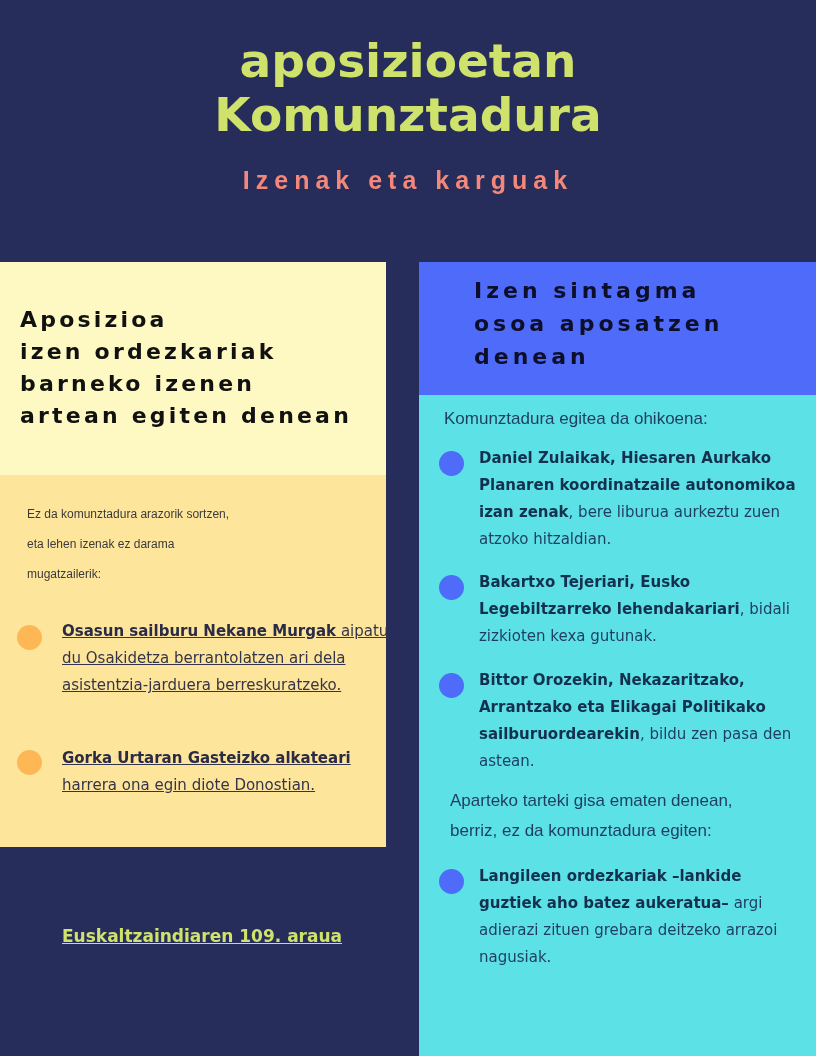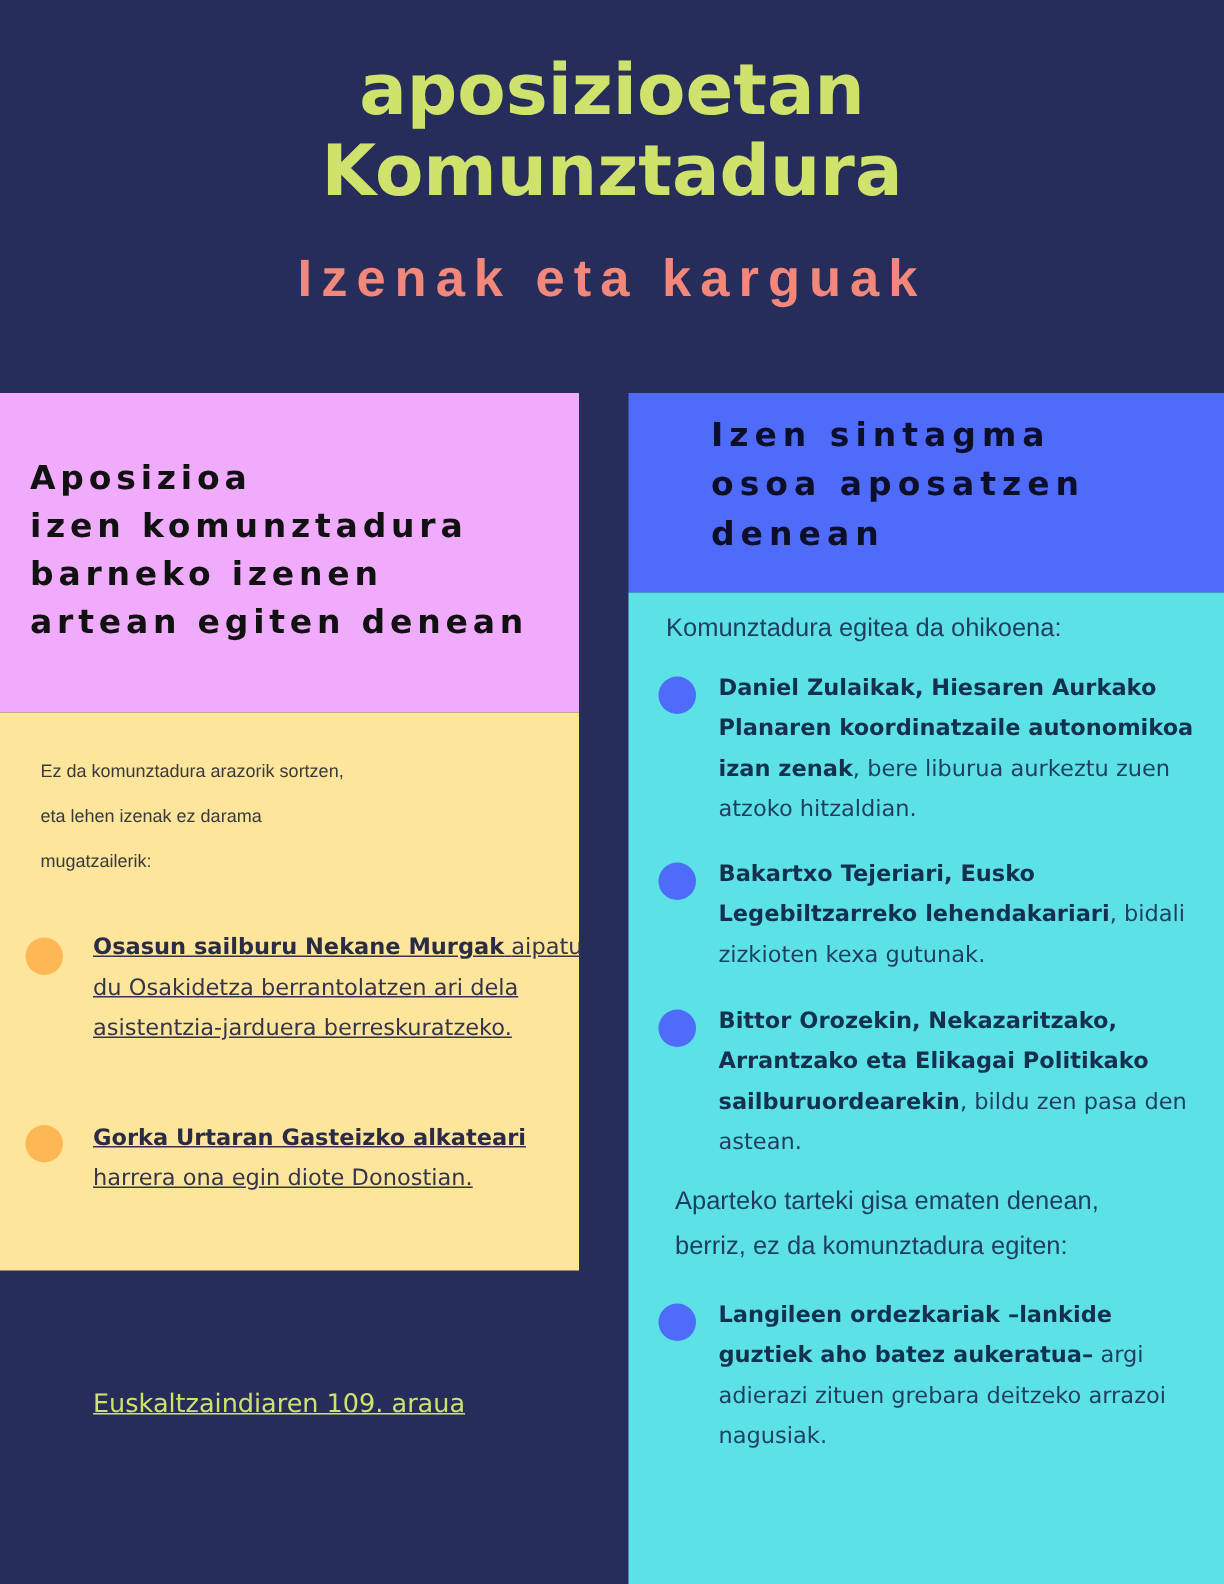--- a/index.html
+++ b/index.html
@@ -12,26 +12,26 @@
   .title {
     position: absolute; left: 0; width: 816px; top: 34px;
     text-align: center; color: #cfe26b;
     font-family: "DejaVu Sans", sans-serif; font-weight: bold;
     font-size: 47px; line-height: 54px; letter-spacing: 0px;
   }
   .subtitle {
     position: absolute; left: 0; width: 816px; top: 166px;
     text-align: center; color: #f2877a;
     font-family: "Liberation Sans", sans-serif; font-weight: bold;
-    font-size: 35px; letter-spacing: 6px;
+    font-size: 25px; letter-spacing: 6px;
   }
   
   .left-head {
     position: absolute; left: 0; top: 262px; width: 386px; height: 213px;
-    background: #f0abfc;
+    background: #fef9c3;
   }
   .left-head h2 {
     margin: 0; position: absolute; left: 20px; top: 42px;
     font-family: "DejaVu Sans", sans-serif; font-weight: bold;
     font-size: 22px; line-height: 32px; letter-spacing: 3.2px; color: #111;
   }
   .left-body {
     position: absolute; left: 0; top: 475px; width: 386px; height: 372px;
     background: #fee59c;
   }
@@ -46,21 +46,21 @@
   }
   .item b { font-weight: bold; color: #2b2b45; }
   .dot {
     position: absolute; width: 25px; height: 25px; border-radius: 50%;
   }
   .left-body .dot { background: #fdb755; left: 17px; }
   .left-body .item { left: 62px; width: 330px; text-decoration: underline; }
   .footer-link {
     position: absolute; left: 62px; top: 926px;
     color: #cfe26b; font-family: "DejaVu Sans", sans-serif;
-    font-weight: normal; font-size: 17px; text-decoration: underline;
+    font-weight: bold; font-size: 17px; text-decoration: underline;
     cursor: pointer;
   }
   
   .right-head {
     position: absolute; left: 419px; top: 262px; width: 450px; height: 133px;
     background: #4f6bfa;
   }
   .right-head h2 {
     margin: 0; position: absolute; left: 55px; top: 12px;
     font-family: "DejaVu Sans", sans-serif; font-weight: bold;
@@ -80,21 +80,21 @@
 
 <div class="title">
   <div>aposizioetan</div>
   <div>Komunztadura</div>
 </div>
 <div class="subtitle">Izenak eta karguak</div>
 
 <div class="left-head">
   <h2>
     <span>Aposizioa</span><br>
-    <span>izen komunztadura</span><br>
+    <span>izen ordezkariak</span><br>
     <span>barneko izenen</span><br>
     <span>artean egiten denean</span>
   </h2>
 </div>
 <div class="left-body">
   <p class="intro">
     <span>Ez da komunztadura arazorik sortzen,</span><br>
     <span>eta lehen izenak ez darama</span><br>
     <span>mugatzailerik:</span>
   </p>

